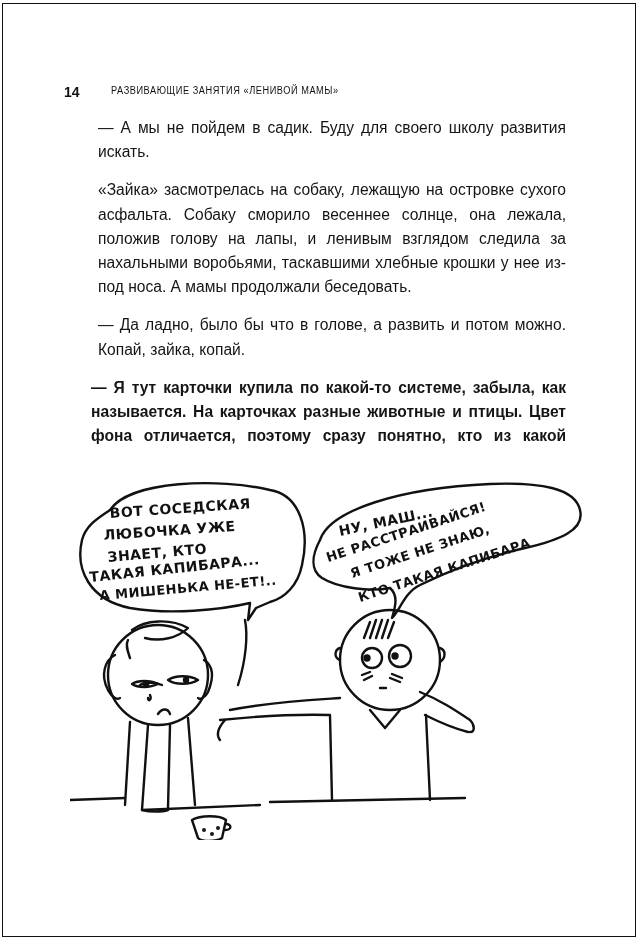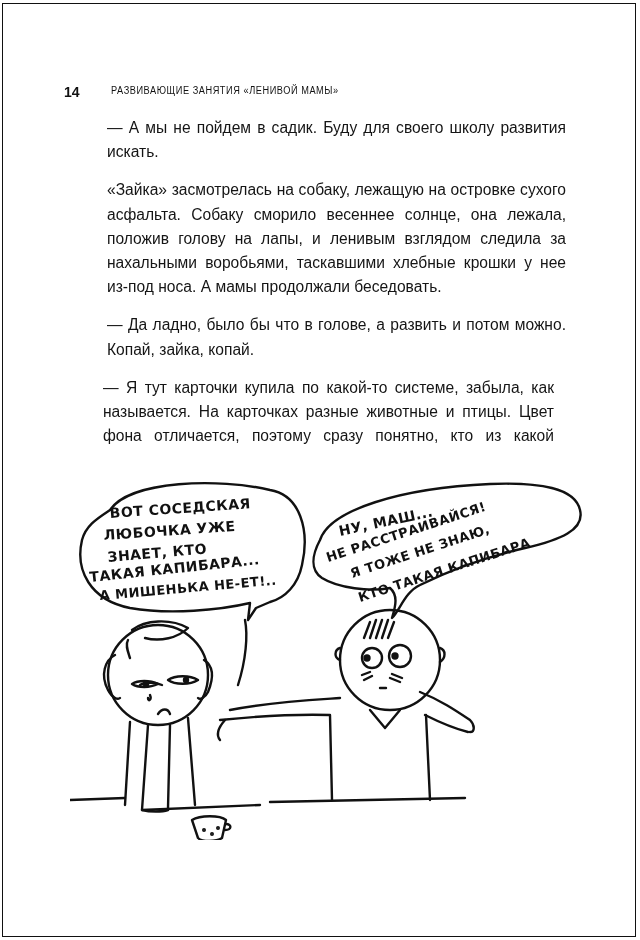--- a/index.html
+++ b/index.html
@@ -12,22 +12,22 @@
       position: absolute; left: 64px; top: 84px; height: 16px;
       font-family: "Liberation Sans", sans-serif; color: #111;
     }
     .page-number { position: absolute; left: 0; top: 0; font-weight: bold; font-size: 14px; }
     .head-title { position: absolute; left: 47px; top: 1px; font-size: 10px; letter-spacing: 0.6px; white-space: nowrap; transform: scaleX(0.92); transform-origin: left; }
     .body-text {
       position: absolute; left: 91px; top: 116px; width: 475px;
       font-family: "Liberation Sans", sans-serif; font-size: 15.6px; line-height: 24.2px;
       color: #151515; text-align: justify;
     }
-    .body-text p { margin: 0 0 14px 16px; }
-    .body-text p.last { margin: 12px; text-align-last: justify; }
+    .body-text p { margin: 0 0 14px 7px; }
+    .body-text p.last { margin: 0; text-align-last: justify; font-weight: bold; }
     .illustration { position: absolute; left: 70px; top: 470px; width: 520px; height: 370px; }
     .bubble-text {
       font-family: "DejaVu Sans", sans-serif; font-weight: bold; fill: #111; font-size: 14px; letter-spacing: 0.5px;
     }
   </style>
 </head>
 <body>
 
 <div class="page"></div>
 

